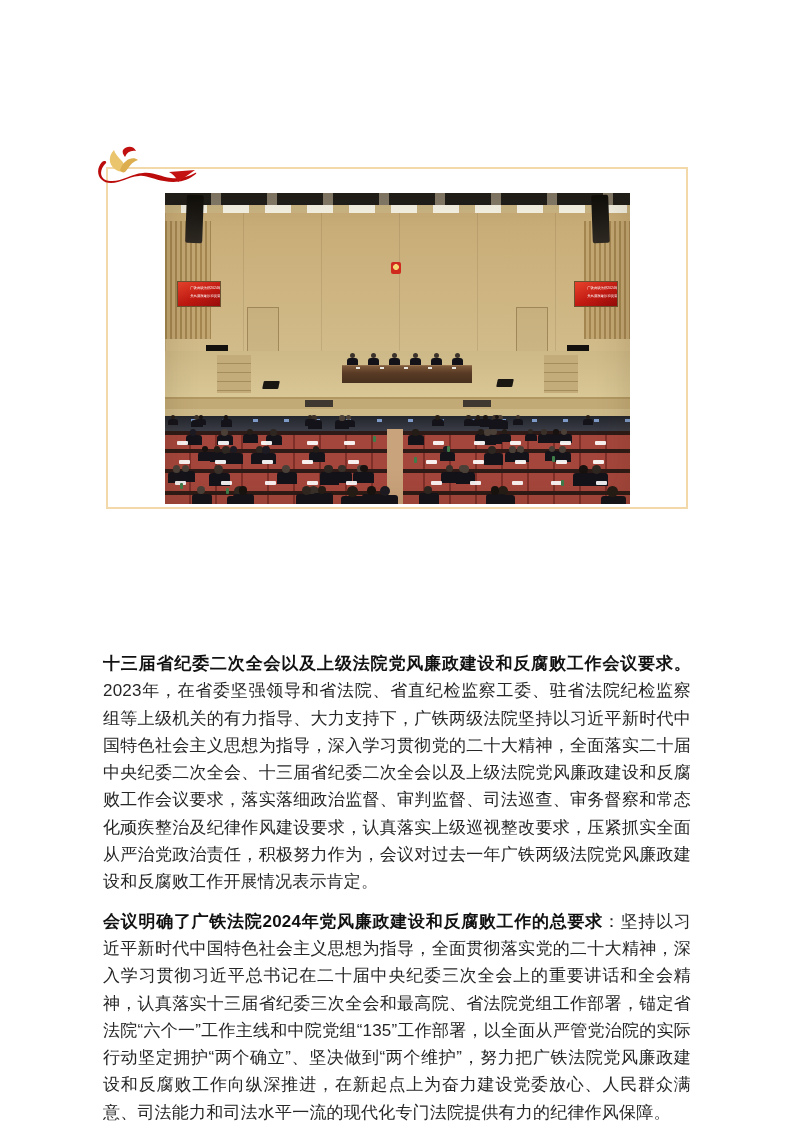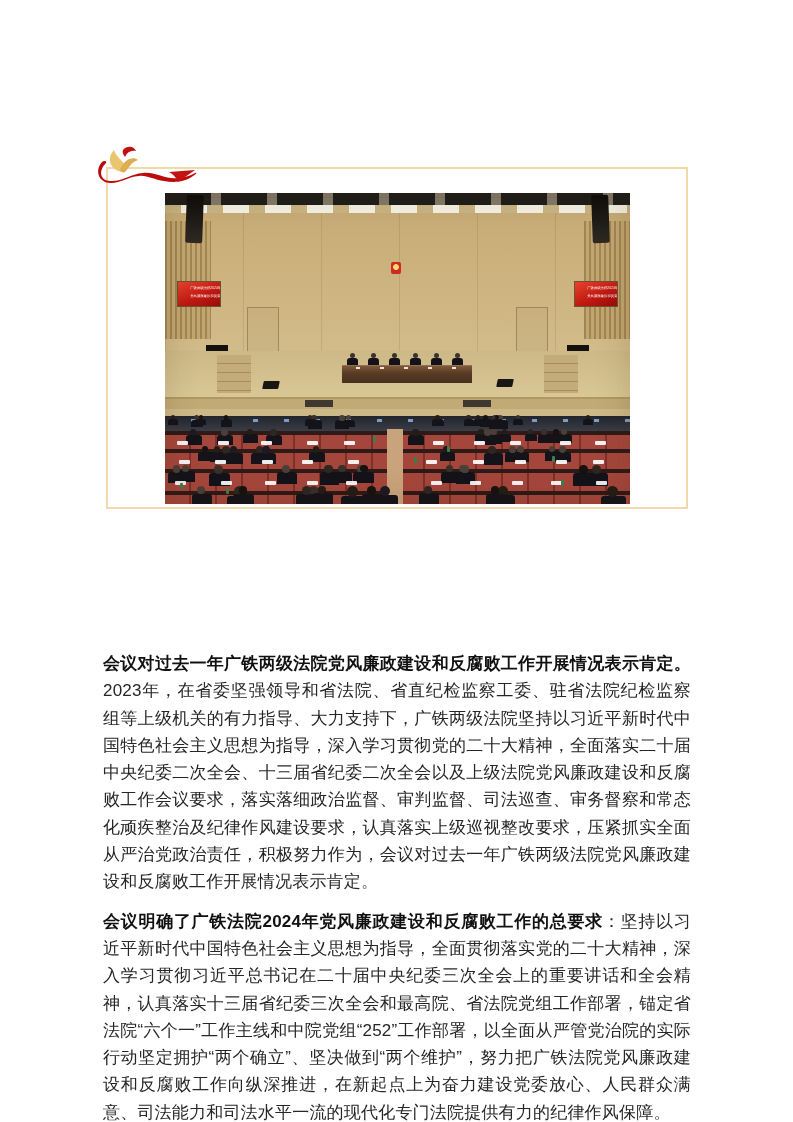--- a/index.html
+++ b/index.html
@@ -344,17 +344,17 @@
           <div class="bottle" style="left: 396.535px; top: 287.046px;"></div>
           <div class="bottle" style="left: 61.6762px; top: 295.061px;"></div>
           <div class="bottle" style="left: 387.022px; top: 263.267px;"></div>
           <div class="bottle" style="left: 249.187px; top: 264.145px;"></div>
         </div>
     </div>
 
   </div>
 
   <div class="article-body">
-    <p><span class="b">会议对过去一年广铁两级法院党风廉政建设和反腐败工作开展情况表示肯定。</span><span>2023年，在省委坚强领导和省法院、省直纪检监察工委、驻省法院纪检监察组等上级机关的有力指导、大力支持下，广铁两级法院坚持以习近平新时代中国特色社会主义思想为指导，深入学习贯彻党的二十大精神，全面落实二十届中央纪委二次全会、十三届省纪委二次全会以及上级法院党风廉政建设和反腐败工作会议要求，落实落细政治监督、审判监督、司法巡查、审务督察和常态化顽疾整治及纪律作风建设要求，认真落实上级巡视整改要求，压紧抓实全面从严治党政治责任，积极努力作为，会议对过去一年广铁两级法院党风廉政建设和反腐败工作开展情况表示肯定。</span></p>
-    <p><span class="b">会议明确了广铁法院2024年党风廉政建设和反腐败工作的总要求</span><span>：坚持以习近平新时代中国特色社会主义思想为指导，全面贯彻落实党的二十大精神，深入学习贯彻习近平总书记在二十届中央纪委三次全会上的重要讲话和全会精神，认真落实十三届省纪委三次全会和最高院、省法院党组工作部署，锚定省法院“六个一”工作主线和中院党组“252”工作部署，以全面从严管党治院的实际行动坚定拥护“两个确立”、坚决做到“两个维护”，努力把广铁法院党风廉政建设和反腐败工作向纵深推进，在新起点上为奋力建设党委放心、人民群众满意、司法能力和司法水平一流的现代化专门法院提供有力的纪律作风保障。</span></p>
+    <p><span class="b">十三届省纪委二次全会以及上级法院党风廉政建设和反腐败工作会议要求。</span><span>2023年，在省委坚强领导和省法院、省直纪检监察工委、驻省法院纪检监察组等上级机关的有力指导、大力支持下，广铁两级法院坚持以习近平新时代中国特色社会主义思想为指导，深入学习贯彻党的二十大精神，全面落实二十届中央纪委二次全会、十三届省纪委二次全会以及上级法院党风廉政建设和反腐败工作会议要求，落实落细政治监督、审判监督、司法巡查、审务督察和常态化顽疾整治及纪律作风建设要求，认真落实上级巡视整改要求，压紧抓实全面从严治党政治责任，积极努力作为，会议对过去一年广铁两级法院党风廉政建设和反腐败工作开展情况表示肯定。</span></p>
+    <p><span class="b">会议明确了广铁法院2024年党风廉政建设和反腐败工作的总要求</span><span>：坚持以习近平新时代中国特色社会主义思想为指导，全面贯彻落实党的二十大精神，深入学习贯彻习近平总书记在二十届中央纪委三次全会上的重要讲话和全会精神，认真落实十三届省纪委三次全会和最高院、省法院党组工作部署，锚定省法院“六个一”工作主线和中院党组“135”工作部署，以全面从严管党治院的实际行动坚定拥护“两个确立”、坚决做到“两个维护”，努力把广铁法院党风廉政建设和反腐败工作向纵深推进，在新起点上为奋力建设党委放心、人民群众满意、司法能力和司法水平一流的现代化专门法院提供有力的纪律作风保障。</span></p>
   </div>
 
 </div>
 
 </body></html>

